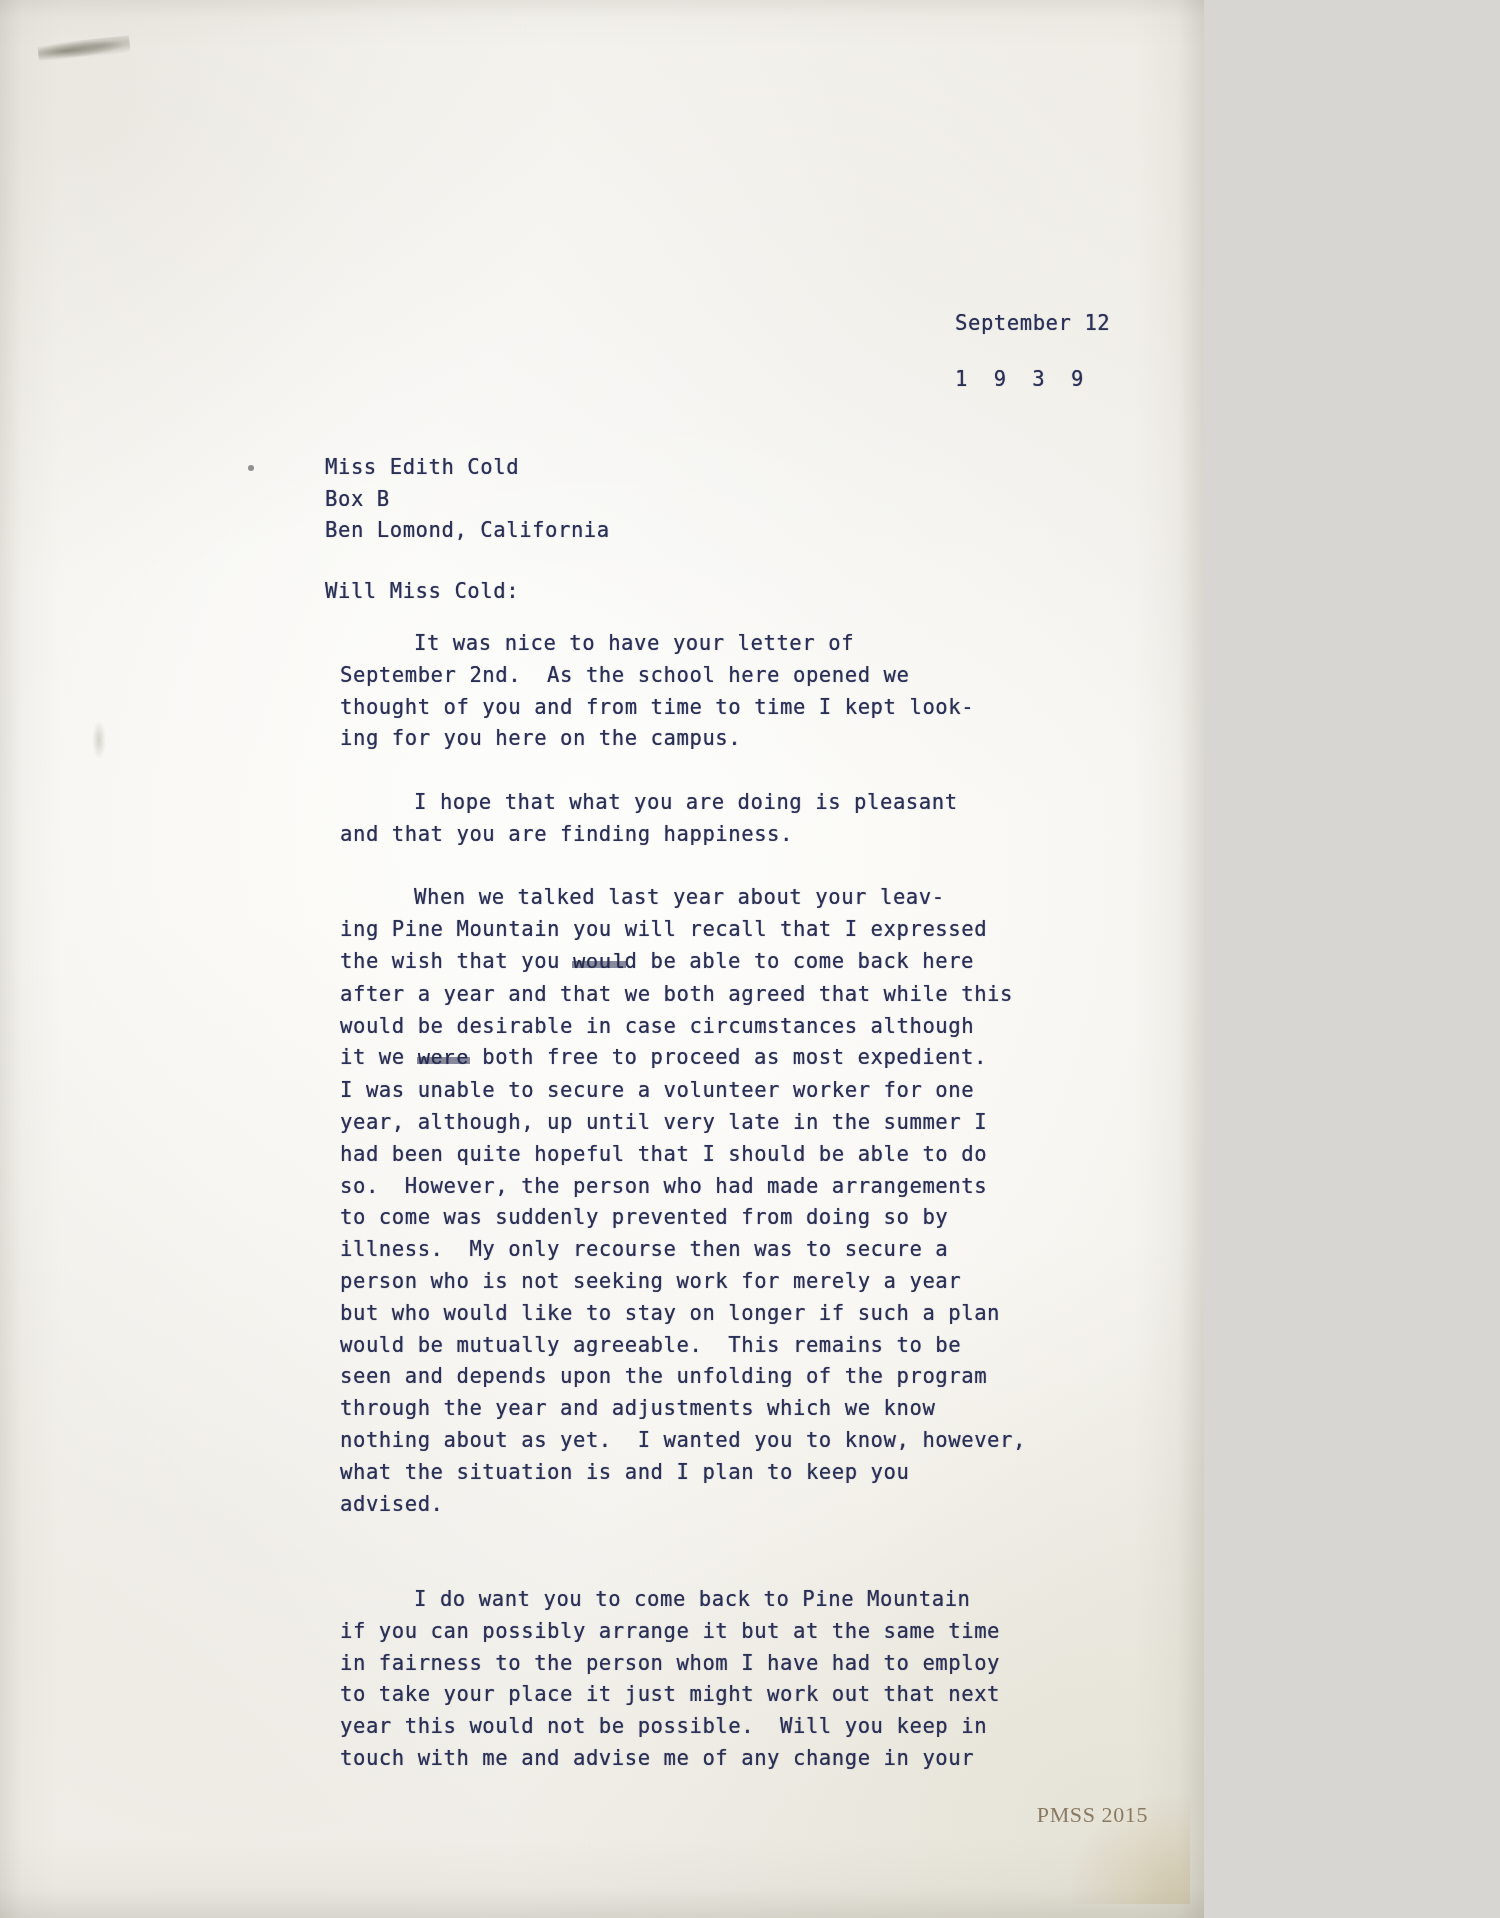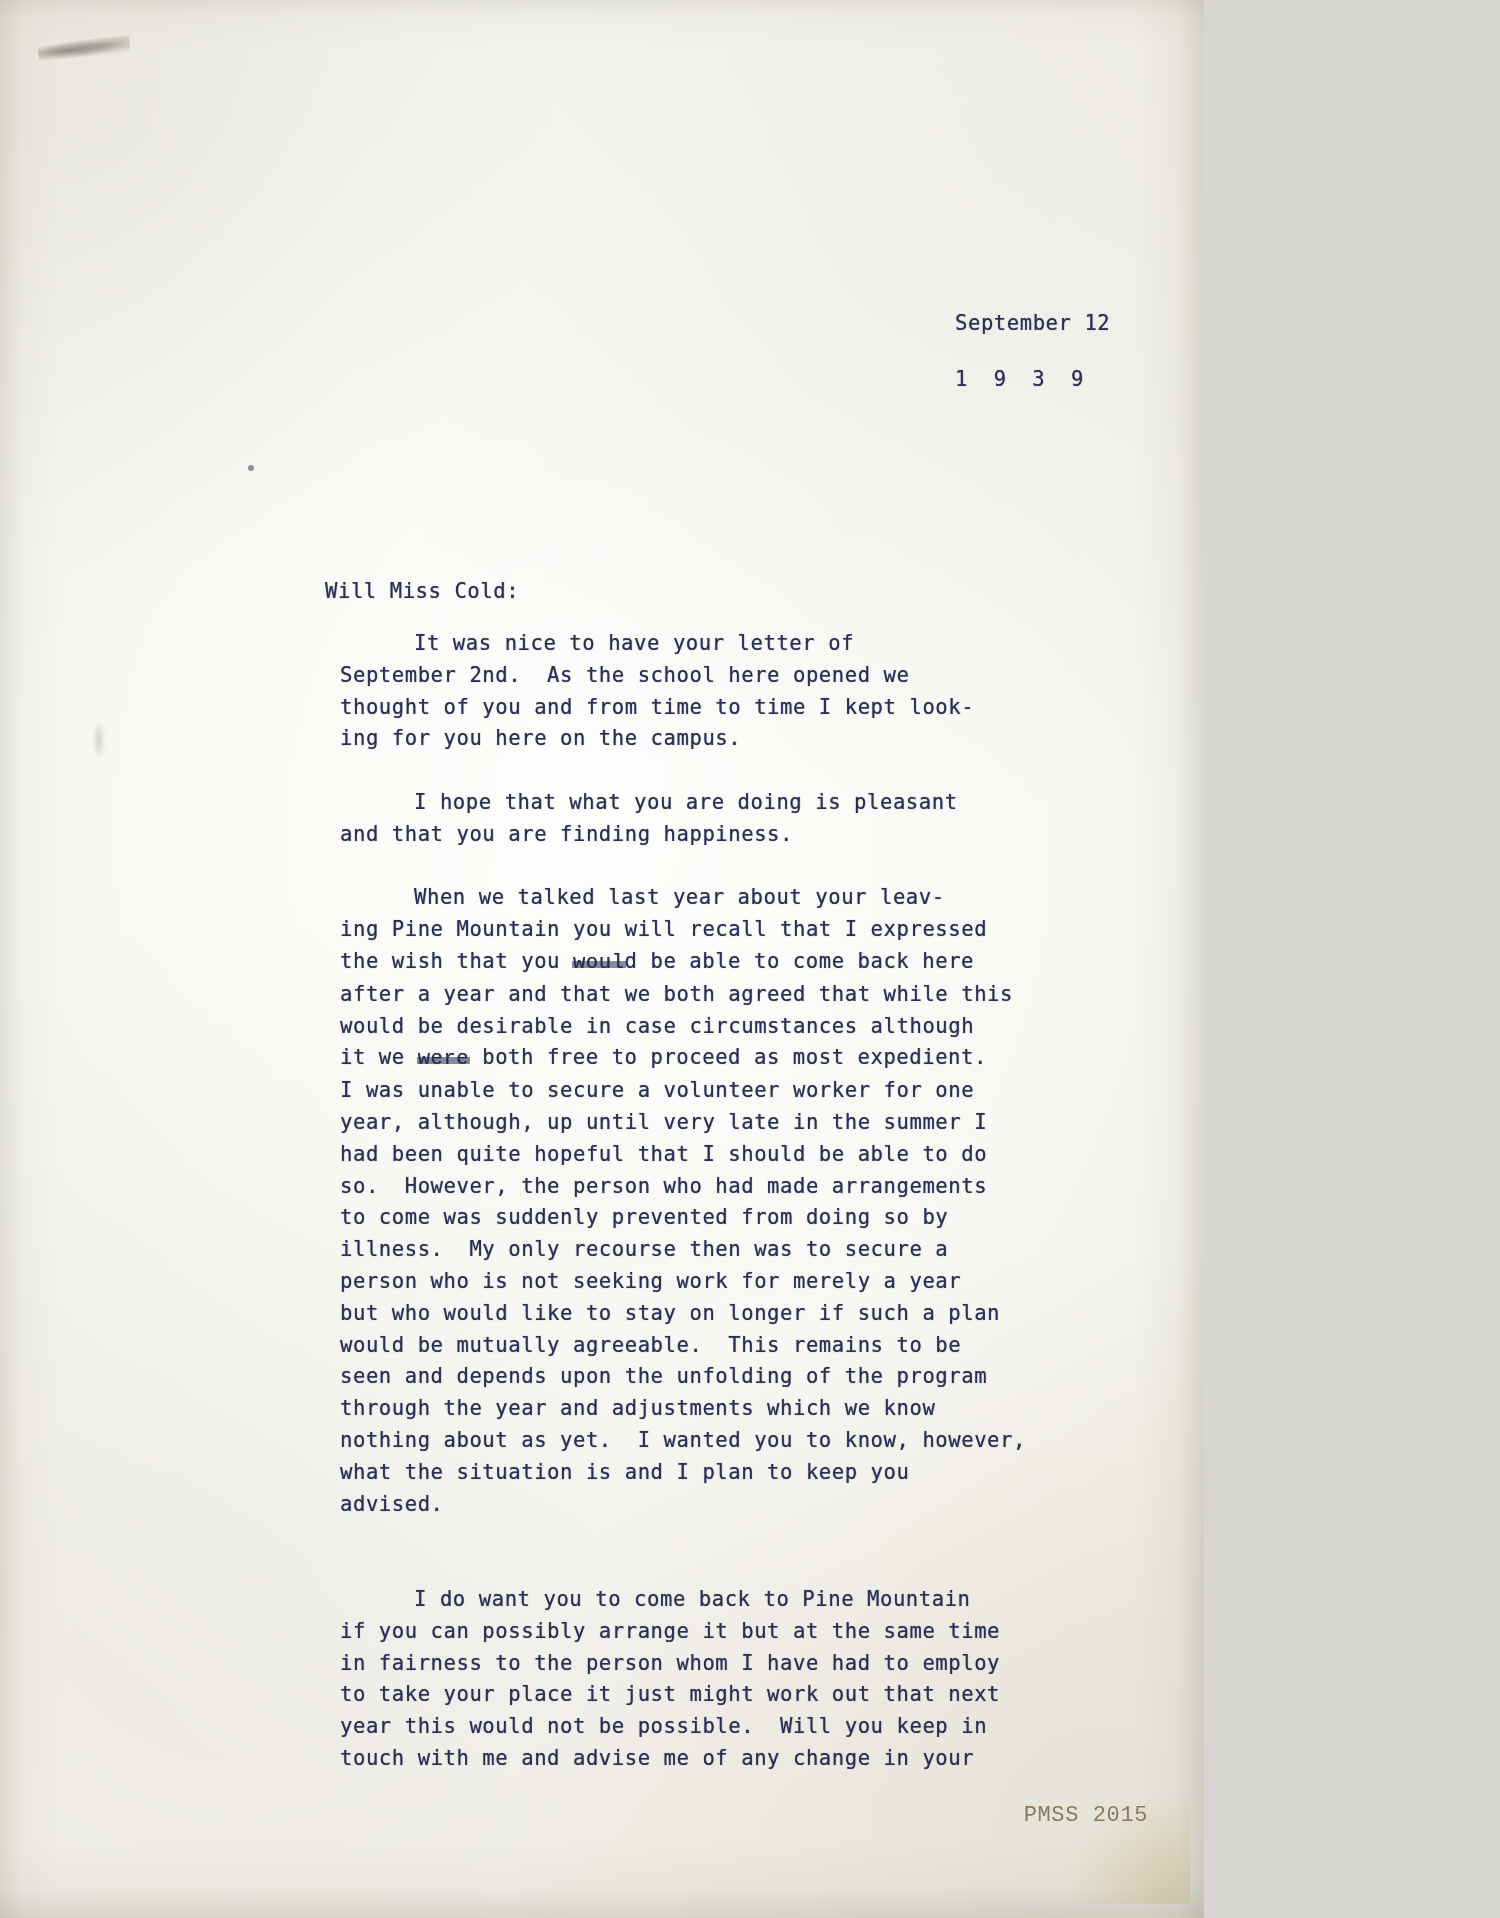--- a/index.html
+++ b/index.html
@@ -90,21 +90,21 @@
     height: 7px;
     background: rgba(40,44,80,0.55);
     filter: blur(0.6px);
   }
 
   .credit {
     position: absolute;
     right: 56px;
     bottom: 90px;
     color: #8a7a62;
-    font-family: Liberation Mono, monospace;
+    font-family: Liberation Serif, serif;
     font-size: 22px;
     letter-spacing: 0.6px;
     z-index: 4;
   }
 
   
   .artifact {
     position: absolute;
     z-index: 2;
     pointer-events: none;
@@ -148,20 +148,23 @@
 <div class="page">
 
   <div class="artifact smudge-top"></div>
   <div class="artifact dot-left"></div>
   <div class="artifact fold-left"></div>
   <div class="artifact corner-stain"></div>
 
   <div class="typed date-block"><span>September 12</span>
 <span class="date-line2">1 9 3 9</span></div>
 
+  <div class="typed address-block">Miss Edith Cold
+Box B
+Ben Lomond, California</div>
 
   <div class="typed salutation">Will Miss Cold:</div>
 
   <div class="typed body-block"><span class="indent"></span><span>It was nice to have your letter of
 September 2nd.  As the school here opened we
 thought of you and from time to time I kept look-
 ing for you here on the campus.</span>
 
 <span class="indent"></span><span>I hope that what you are doing is pleasant
 and that you are finding happiness.</span>

